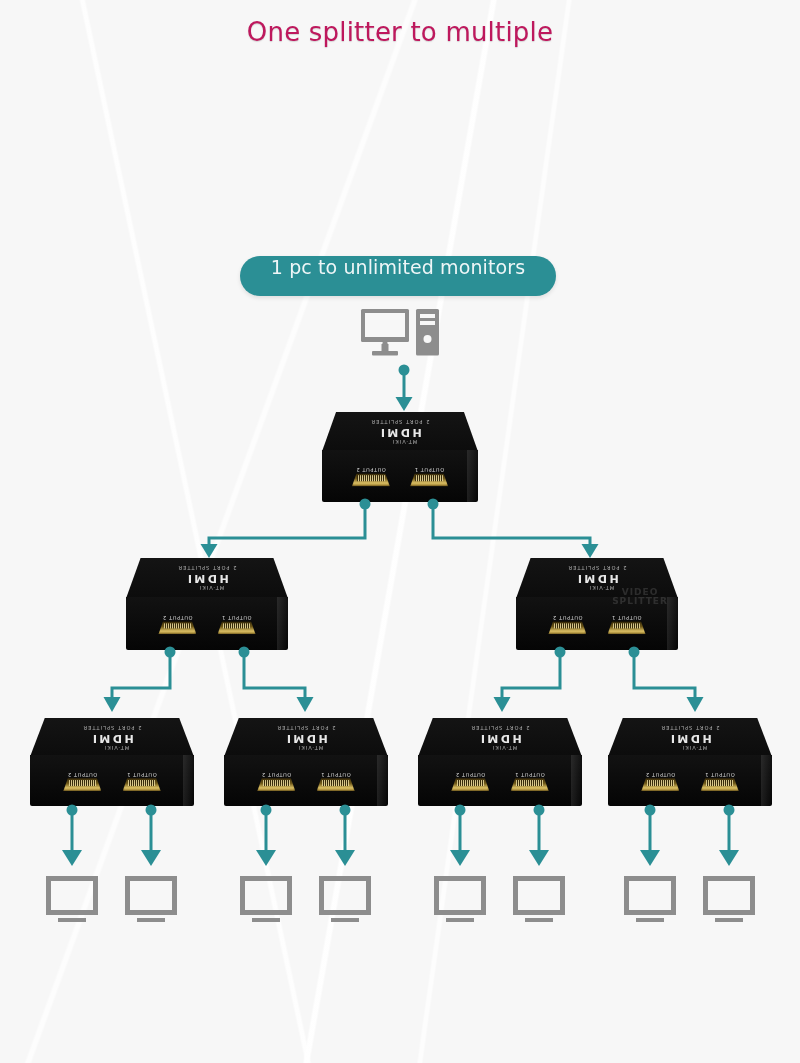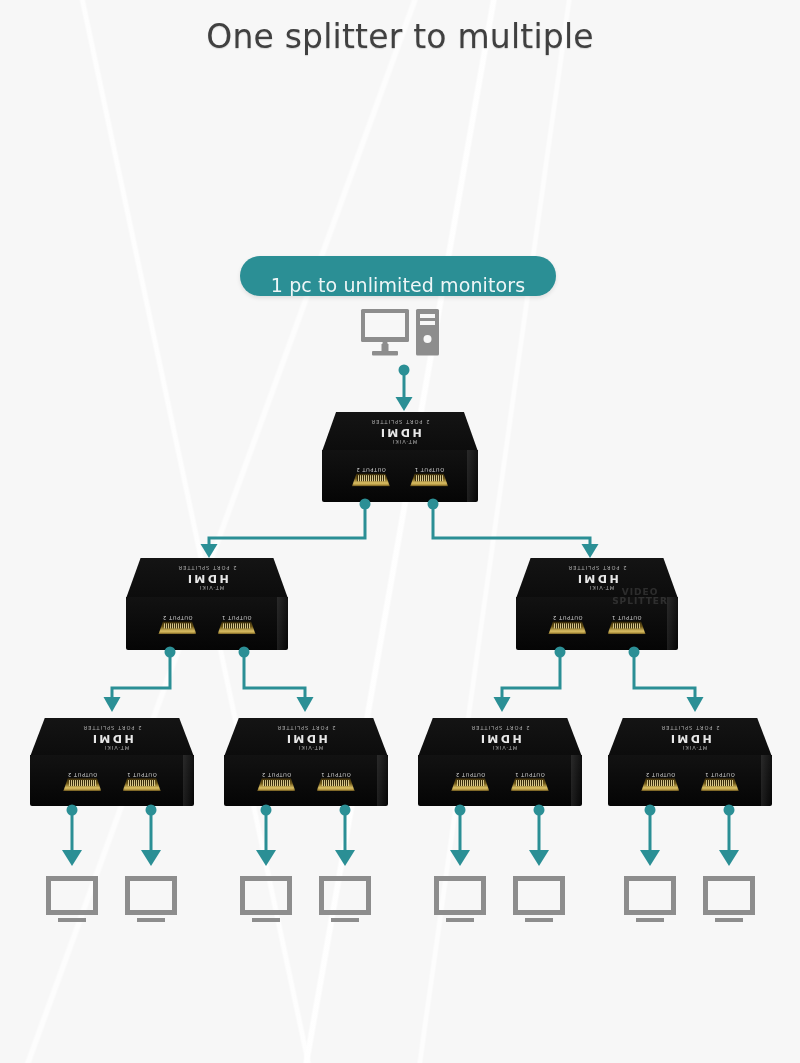--- a/index.html
+++ b/index.html
@@ -25,32 +25,32 @@
 
   
   .header{ position:absolute; top:0; left:0; width:800px; text-align:center; }
   .title{
     font-size:47px; font-weight:bold; color:#2b9099;
     letter-spacing:-0.5px; line-height:1;
     padding-top:36px;
     text-shadow:1px 2px 2px rgba(120,150,155,.45);
   }
   .subtitle{
-    font-size:33px; color:#404040; font-weight:normal;
+    font-size:26px; color:#be185d; font-weight:normal;
     padding-top:17px; letter-spacing:.2px;
     text-shadow:0 1px 1px rgba(180,180,180,.5);
   }
 
   
   .badge{
     position:absolute; left:240px; top:256px;
     width:316px; height:40px; border-radius:20px;
     background:#2b8f95;
     color:#eef6f7; font-size:19px;
-    display:flex; align-items:flex-end; justify-content:center;
+    display:flex; align-items:flex-start; justify-content:center;
     box-shadow:0 2px 4px rgba(0,0,0,.10);
     letter-spacing:.1px;
   }
 
   
   .pc-icon{ position:absolute; left:360px; top:308px; width:80px; height:50px; }
 
   
   .conn{ position:absolute; }
   .conn svg{ display:block; overflow:visible; }

